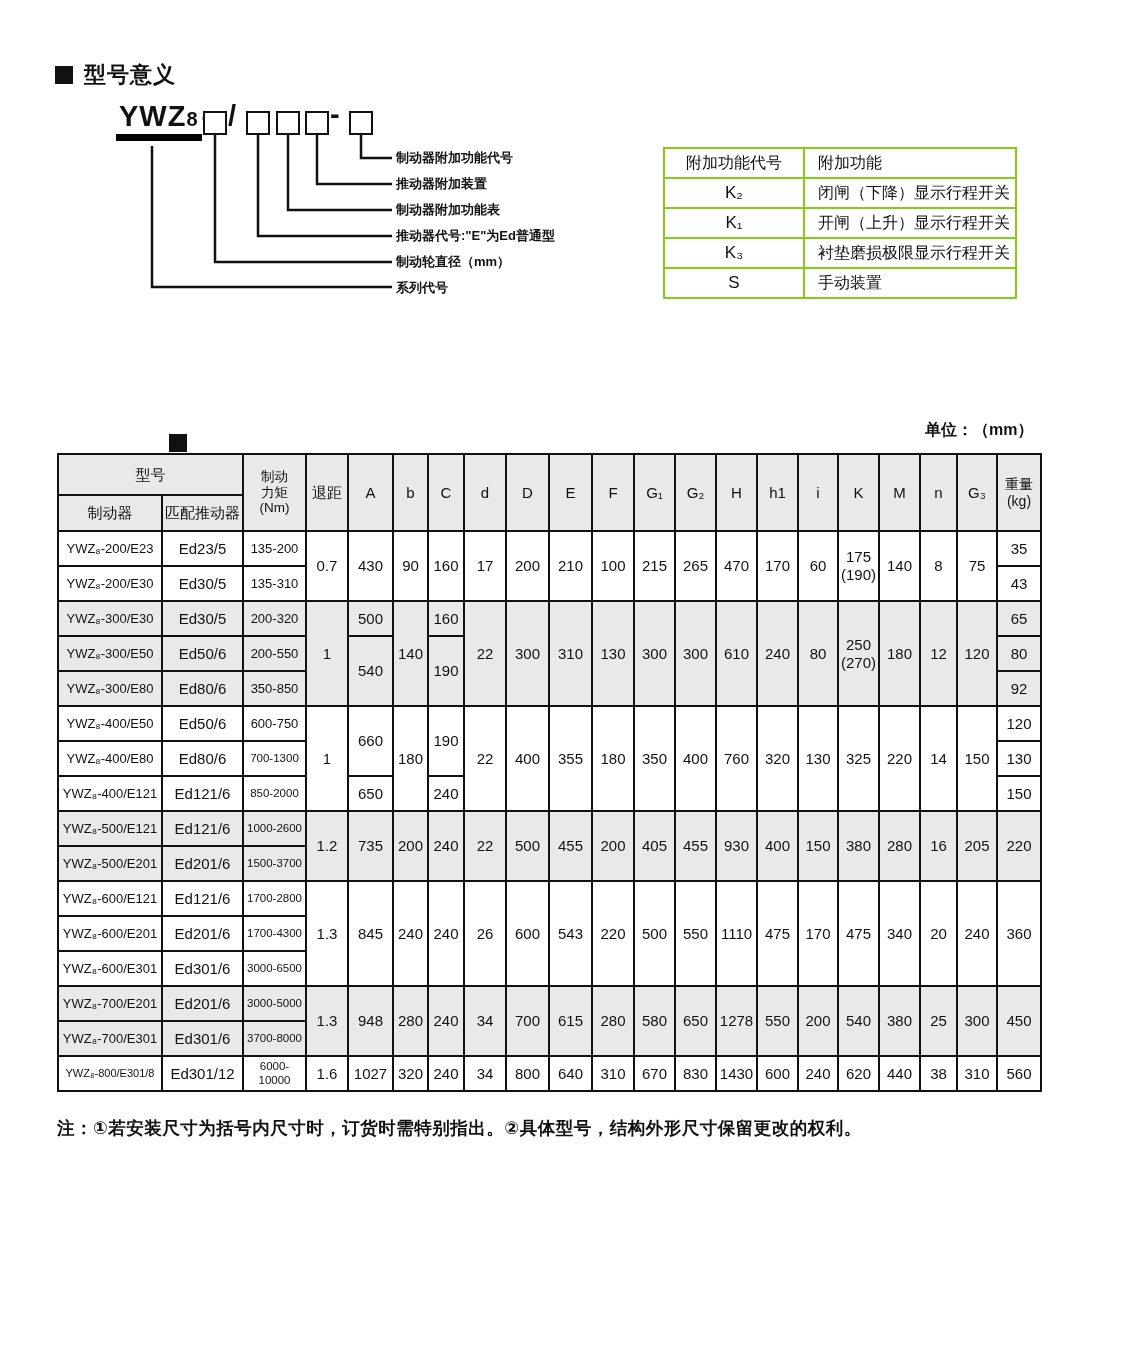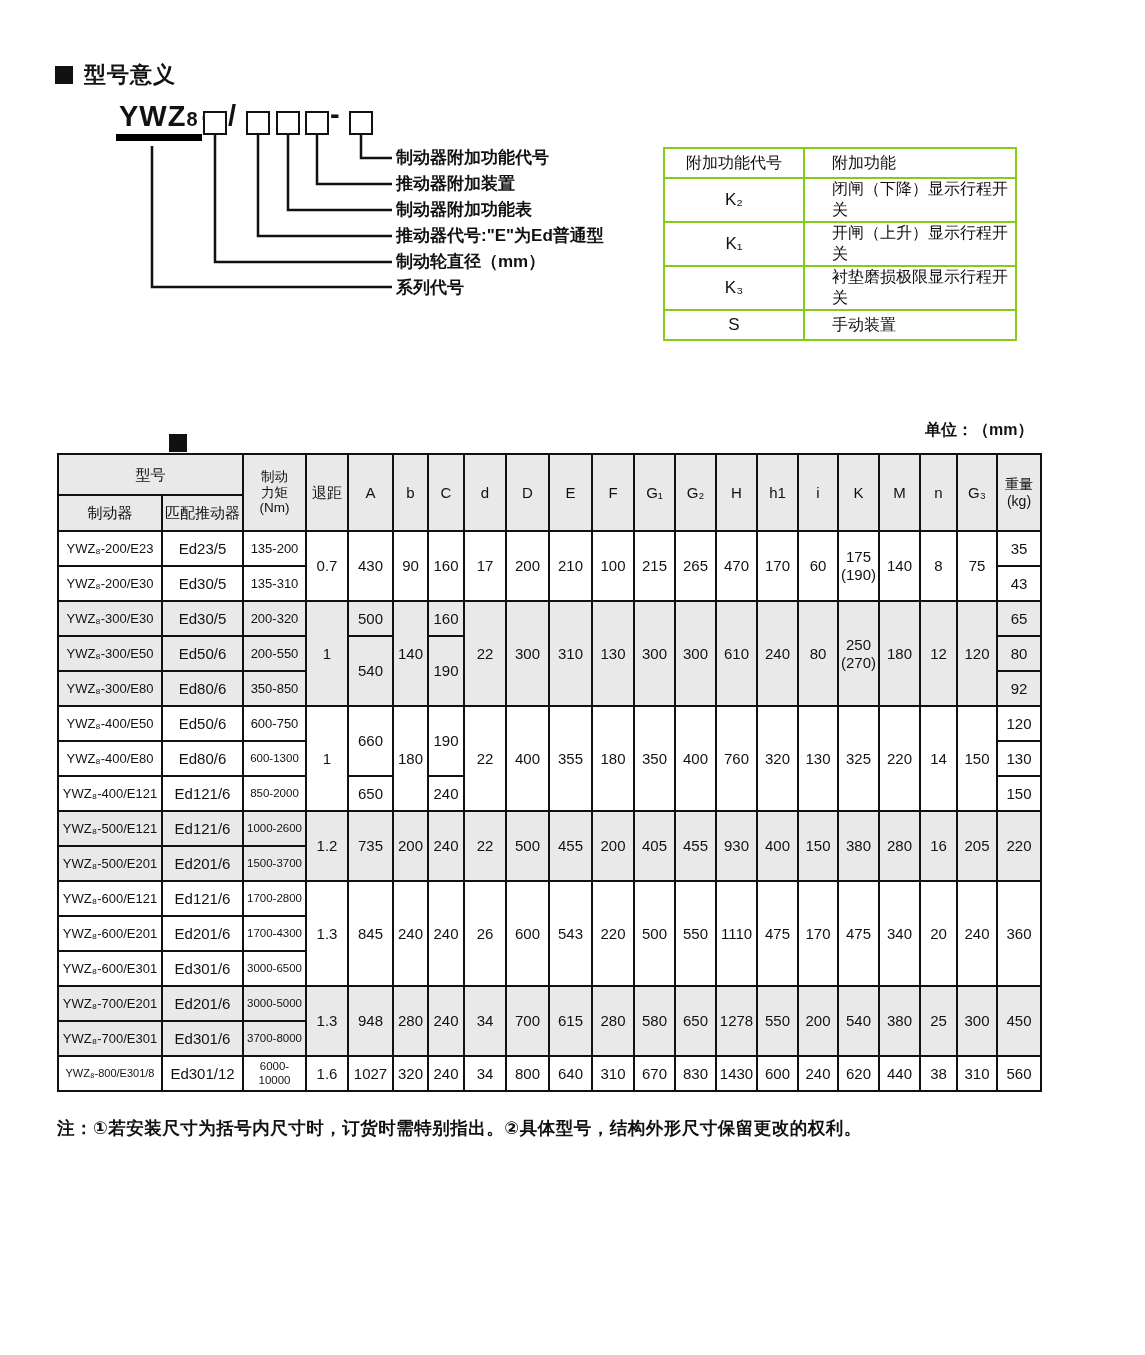--- a/index.html
+++ b/index.html
@@ -9,29 +9,29 @@
   
   .sec-title{position:absolute;display:flex;align-items:center;gap:11px;font-size:22px;font-weight:bold;letter-spacing:1px;margin-top:20px;}
   .bullet{width:18px;height:18px;background:#111;flex:0 0 auto;}
 
   
   .series{position:absolute;left:116px;top:100px;font-size:29px;font-weight:600;letter-spacing:1px;white-space:nowrap;}
   .series .u{display:inline-block;border-bottom:7px solid #000000;padding:0 3px 1px 3px;}
   .series .sub{font-size:20px;}
   .sep{position:absolute;font-size:29px;font-weight:600;}
   .code-box{position:absolute;top:111px;width:20px;height:20px;border:2.5px solid #111;background:#fff;}
-  .d-label{position:absolute;left:396px;font-size:17px;font-weight:600;white-space:nowrap;line-height:21px;}
+  .d-label{position:absolute;left:396px;font-size:13px;font-weight:600;white-space:nowrap;line-height:21px;}
   .callout-svg{position:absolute;left:100px;top:95px;}
 
   
   .func-title{position:absolute;left:663px;top:103px;width:352px;text-align:center;font-size:20px;font-weight:bold;letter-spacing:2px;}
   .func-table{position:absolute;left:663px;top:147px;border-collapse:collapse;table-layout:fixed;width:352px;}
   .func-table th,.func-table td{border:2px solid #84cc16;height:28px;font-size:16px;font-weight:normal;text-align:center;vertical-align:middle;padding:0;}
   .func-table .code{font-size:17px;}
-  .func-table .left{text-align:left;padding-left:27px;}
+  .func-table .left{text-align:left;padding-left:13px;}
 
   .unit{position:absolute;left:925px;top:420px;font-size:16px;font-weight:600;}
 
   
   .spec-table{position:absolute;left:57px;top:453px;border-collapse:collapse;table-layout:fixed;}
   .spec-table th,.spec-table td{border:2px solid #111;text-align:center;vertical-align:middle;padding:0 1px;white-space:pre-line;line-height:1.2;font-weight:normal;background:#fff;}
   .spec-table thead tr:nth-child(1){height:41px;}
   .spec-table thead tr:nth-child(2){height:36px;}
   .spec-table tbody tr{height:35px;}
   .spec-table th{font-size:15px;background:#e9e9e9;}
@@ -262,21 +262,21 @@
           <td rowspan="3">130</td>
           <td rowspan="3">325</td>
           <td rowspan="3">220</td>
           <td rowspan="3">14</td>
           <td rowspan="3">150</td>
           <td>120</td>
         </tr>
         <tr>
           <td class="model">YWZ₈-400/E80</td>
           <td>Ed80/6</td>
-          <td class="torque narrow">600-1300</td>
+          <td class="torque narrow">700-1300</td>
           <td>130</td>
         </tr>
         <tr>
           <td class="model">YWZ₈-400/E121</td>
           <td>Ed121/6</td>
           <td class="torque narrow">850-2000</td>
           <td>650</td>
           <td>240</td>
           <td>150</td>
         </tr>

